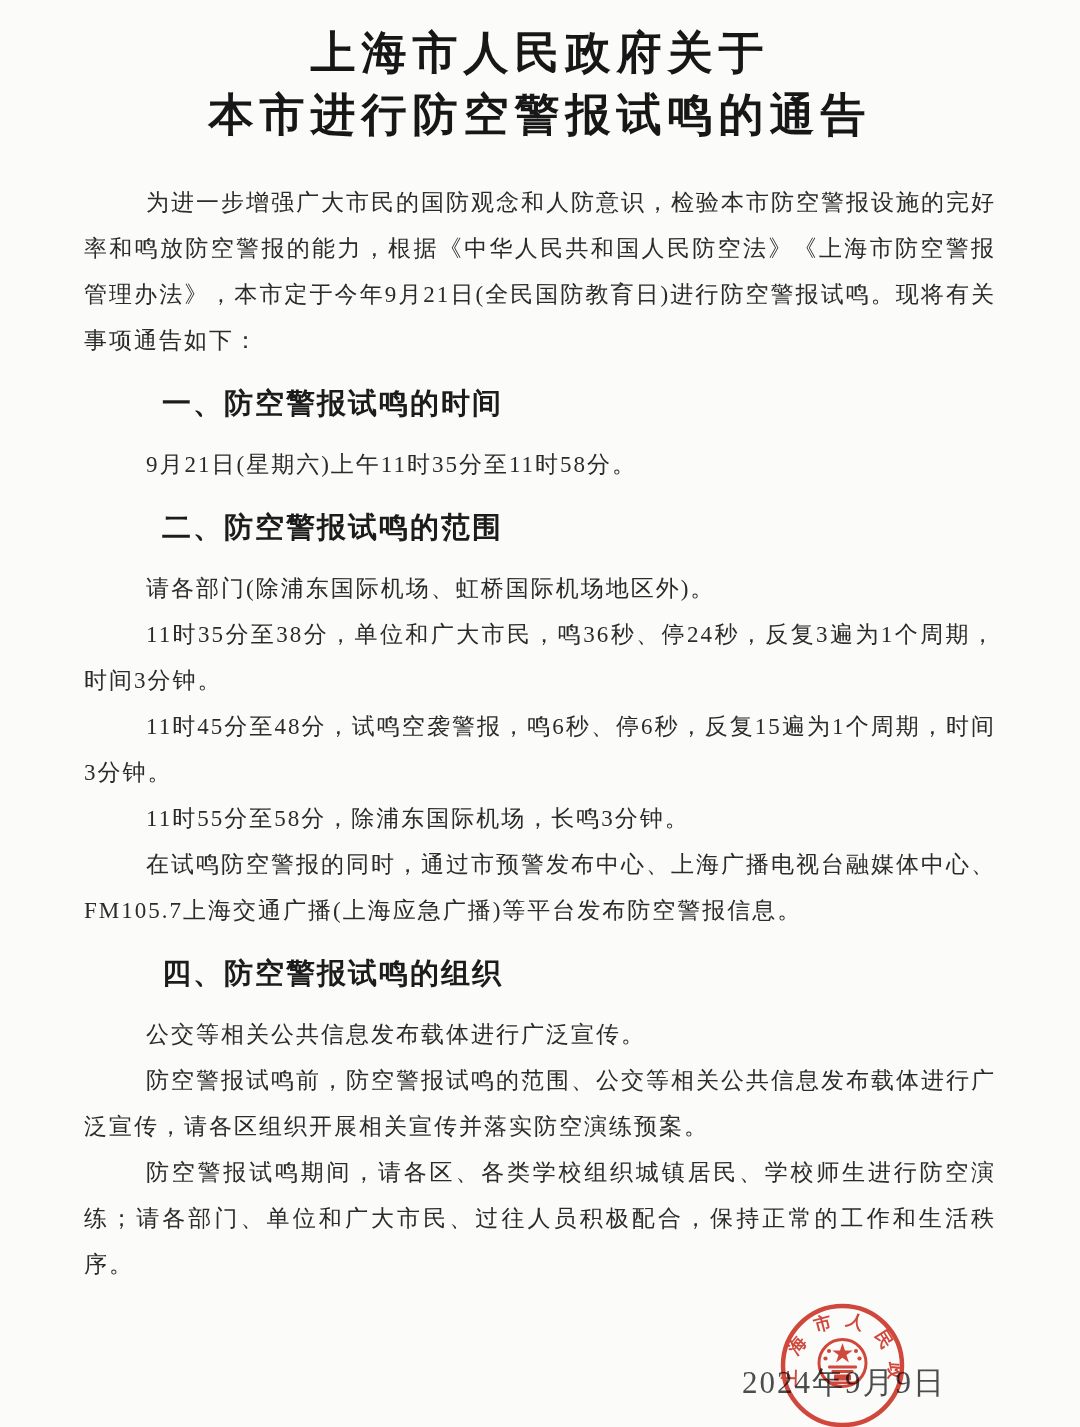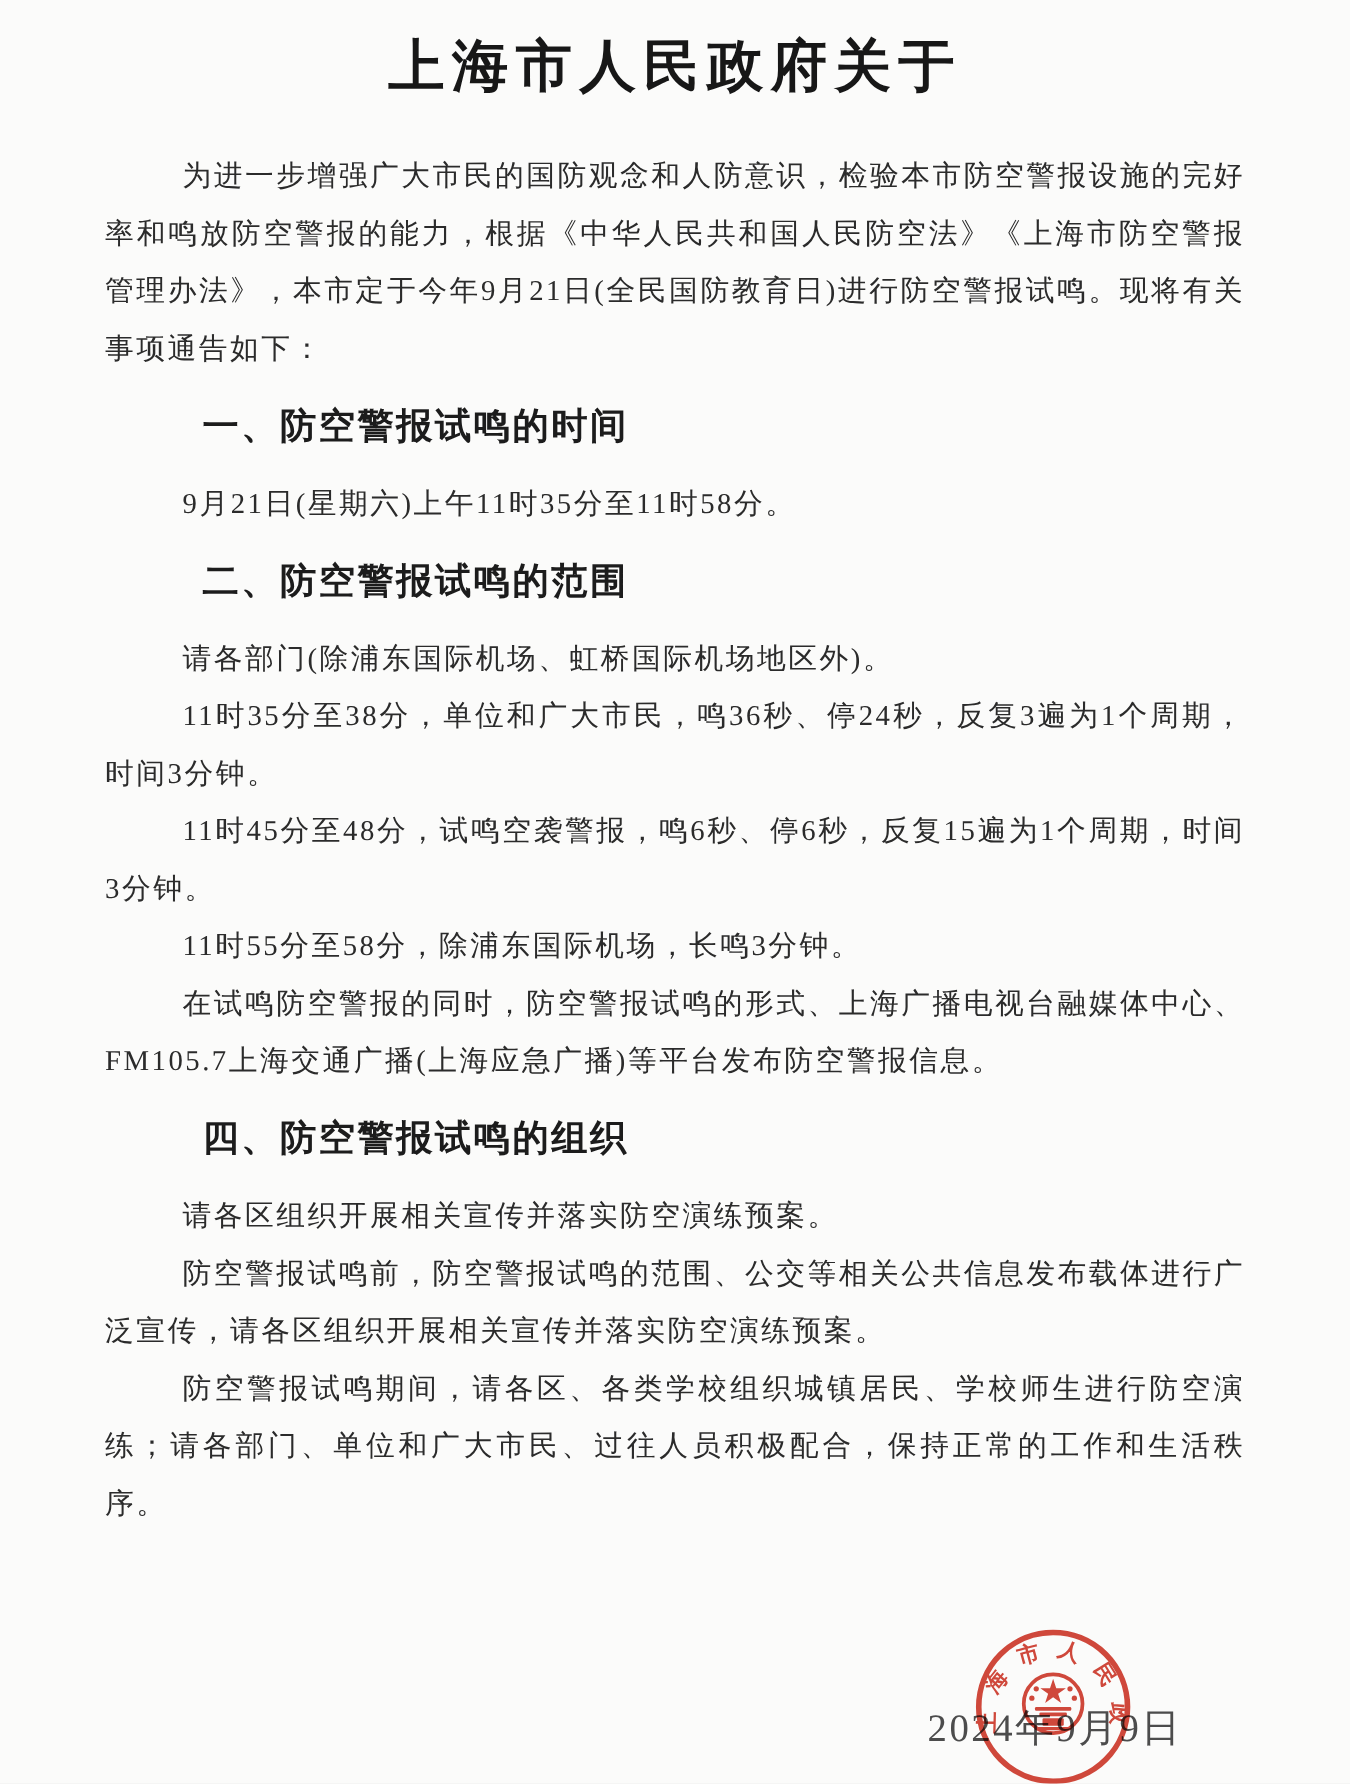--- a/index.html
+++ b/index.html
@@ -69,34 +69,35 @@
     opacity: 0.92;
   }
 </style>
 </head>
 <body>
 
 <div class="page">
 
   <div class="titles">
     <h1 class="title-line">上海市人民政府关于</h1>
+    <h1 class="title-line">本市进行防空警报试鸣的通告</h1>
   </div>
 
   <div class="content">
       <p class="body">为进一步增强广大市民的国防观念和人防意识，检验本市防空警报设施的完好率和鸣放防空警报的能力，根据《中华人民共和国人民防空法》《上海市防空警报管理办法》，本市定于今年9月21日(全民国防教育日)进行防空警报试鸣。现将有关事项通告如下：</p>
       <h2 class="heading">一、防空警报试鸣的时间</h2>
       <p class="body">9月21日(星期六)上午11时35分至11时58分。</p>
       <h2 class="heading">二、防空警报试鸣的范围</h2>
       <p class="body">请各部门(除浦东国际机场、虹桥国际机场地区外)。</p>
       <p class="body">11时35分至38分，单位和广大市民，鸣36秒、停24秒，反复3遍为1个周期，时间3分钟。</p>
       <p class="body">11时45分至48分，试鸣空袭警报，鸣6秒、停6秒，反复15遍为1个周期，时间3分钟。</p>
       <p class="body">11时55分至58分，除浦东国际机场，长鸣3分钟。</p>
-      <p class="body">在试鸣防空警报的同时，防空警报试鸣的形式、上海广播电视台融媒体中心、FM105.7上海交通广播(上海应急广播)等平台发布防空警报信息。</p>
+      <p class="body">在试鸣防空警报的同时，通过市预警发布中心、上海广播电视台融媒体中心、FM105.7上海交通广播(上海应急广播)等平台发布防空警报信息。</p>
       <h2 class="heading">四、防空警报试鸣的组织</h2>
-      <p class="body">请各区组织开展相关宣传并落实防空演练预案。</p>
+      <p class="body">公交等相关公共信息发布载体进行广泛宣传。</p>
       <p class="body">防空警报试鸣前，防空警报试鸣的范围、公交等相关公共信息发布载体进行广泛宣传，请各区组织开展相关宣传并落实防空演练预案。</p>
       <p class="body">防空警报试鸣期间，请各区、各类学校组织城镇居民、学校师生进行防空演练；请各部门、单位和广大市民、过往人员积极配合，保持正常的工作和生活秩序。</p>
     </div>
 
   <div class="date">2024年9月9日</div>
 
   <svg class="seal" viewBox="0 0 127 127" xmlns="http://www.w3.org/2000/svg">
 
     <circle cx="63.5" cy="63.5" r="59.5" fill="none" stroke="#cf392b" stroke-width="4.5"></circle>
 

